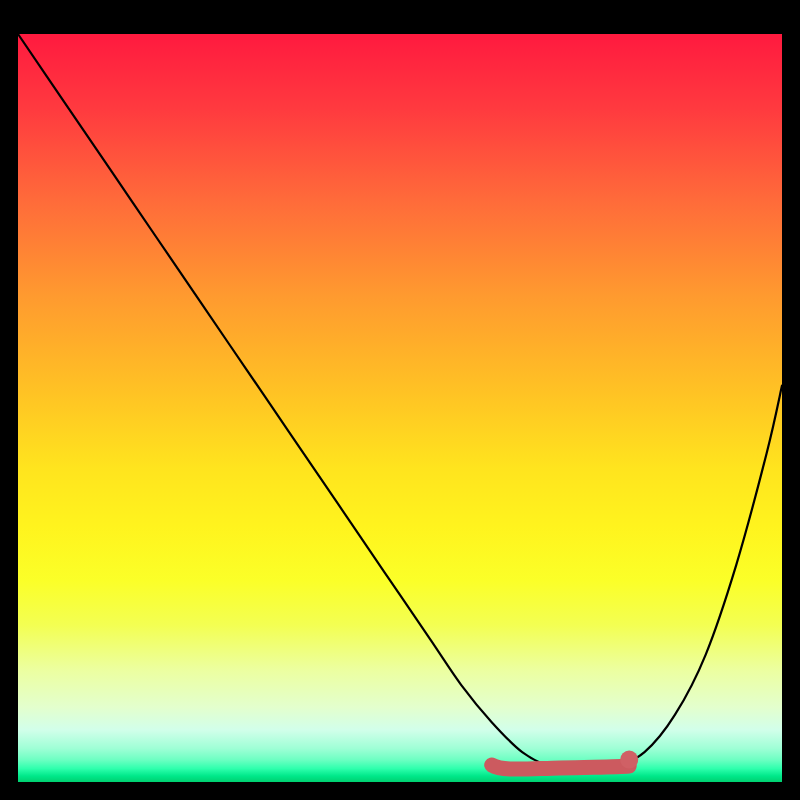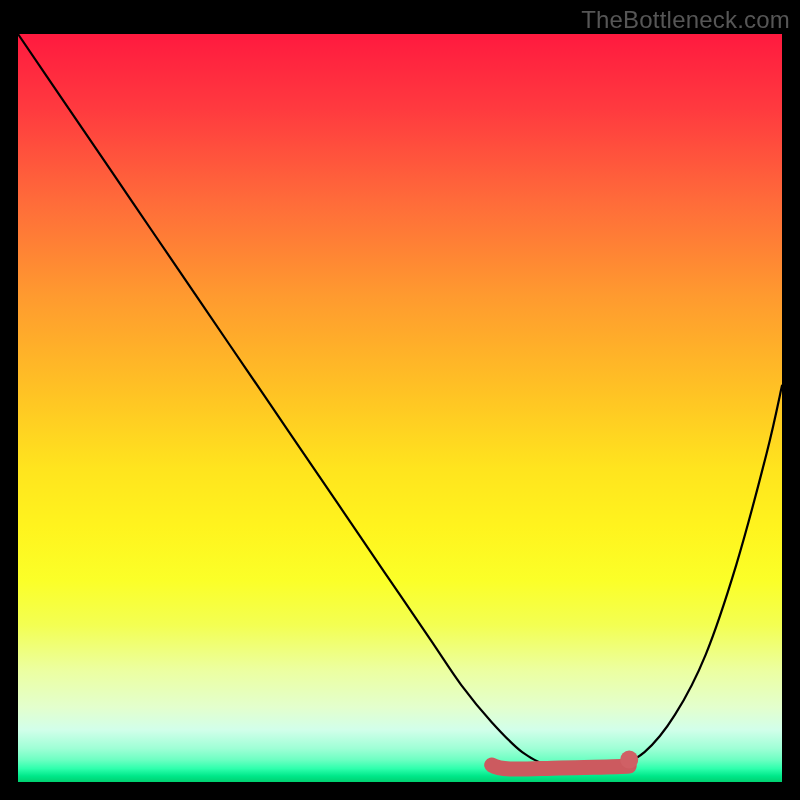--- a/index.html
+++ b/index.html
@@ -69,21 +69,20 @@
     stroke-linejoin: round;
   }
   .curve circle.dot {
     fill: #d06065;
   }
 </style>
 </head>
 <body>
 
 <div class="container">
-  <div class="watermark">TheBottleneck.com</div>
   <div class="plot">
     <svg class="curve" viewBox="0 0 764 748" preserveAspectRatio="none">
       <path class="line" d="M 0.0 0.0 C 7.6 11.2, 30.6 44.9, 45.8 67.3 C 61.1 89.8, 76.4 112.2, 91.7 134.6 C 107.0 157.1, 122.2 179.5, 137.5 202.0 C 152.8 224.4, 168.1 246.8, 183.4 269.3 C 198.6 291.7, 213.9 314.2, 229.2 336.6 C 244.5 359.0, 259.8 381.5, 275.0 403.9 C 290.3 426.4, 305.6 448.8, 320.9 471.2 C 336.2 493.7, 351.4 516.1, 366.7 538.6 C 382.0 561.0, 399.8 587.2, 412.6 605.9 C 425.3 624.6, 432.9 637.0, 443.1 650.8 C 453.3 664.5, 463.5 676.9, 473.7 688.2 C 483.9 699.4, 494.1 710.6, 504.2 718.1 C 514.4 725.6, 524.6 730.5, 534.8 733.0 C 545.0 735.5, 555.2 733.0, 565.4 733.0 C 575.5 733.0, 585.7 735.5, 595.9 733.0 C 606.1 730.5, 616.3 726.8, 626.5 718.1 C 636.7 709.4, 646.9 696.9, 657.0 680.7 C 667.2 664.5, 677.4 645.8, 687.6 620.8 C 697.8 595.9, 708.0 564.7, 718.2 531.1 C 728.3 497.4, 741.1 448.8, 748.7 418.9 C 756.4 389.0, 761.5 362.8, 764.0 351.6"></path>
       <path class="valley" d="M 473.7 731.0
                 C 483.7 737.0, 503.7 735.0, 542.4 734.0
                 S 601.2 733.0, 611.2 732.0"></path>
       <circle class="dot" r="9" cx="611.2" cy="725.6"></circle>
     </svg>
   </div>
 </div>

